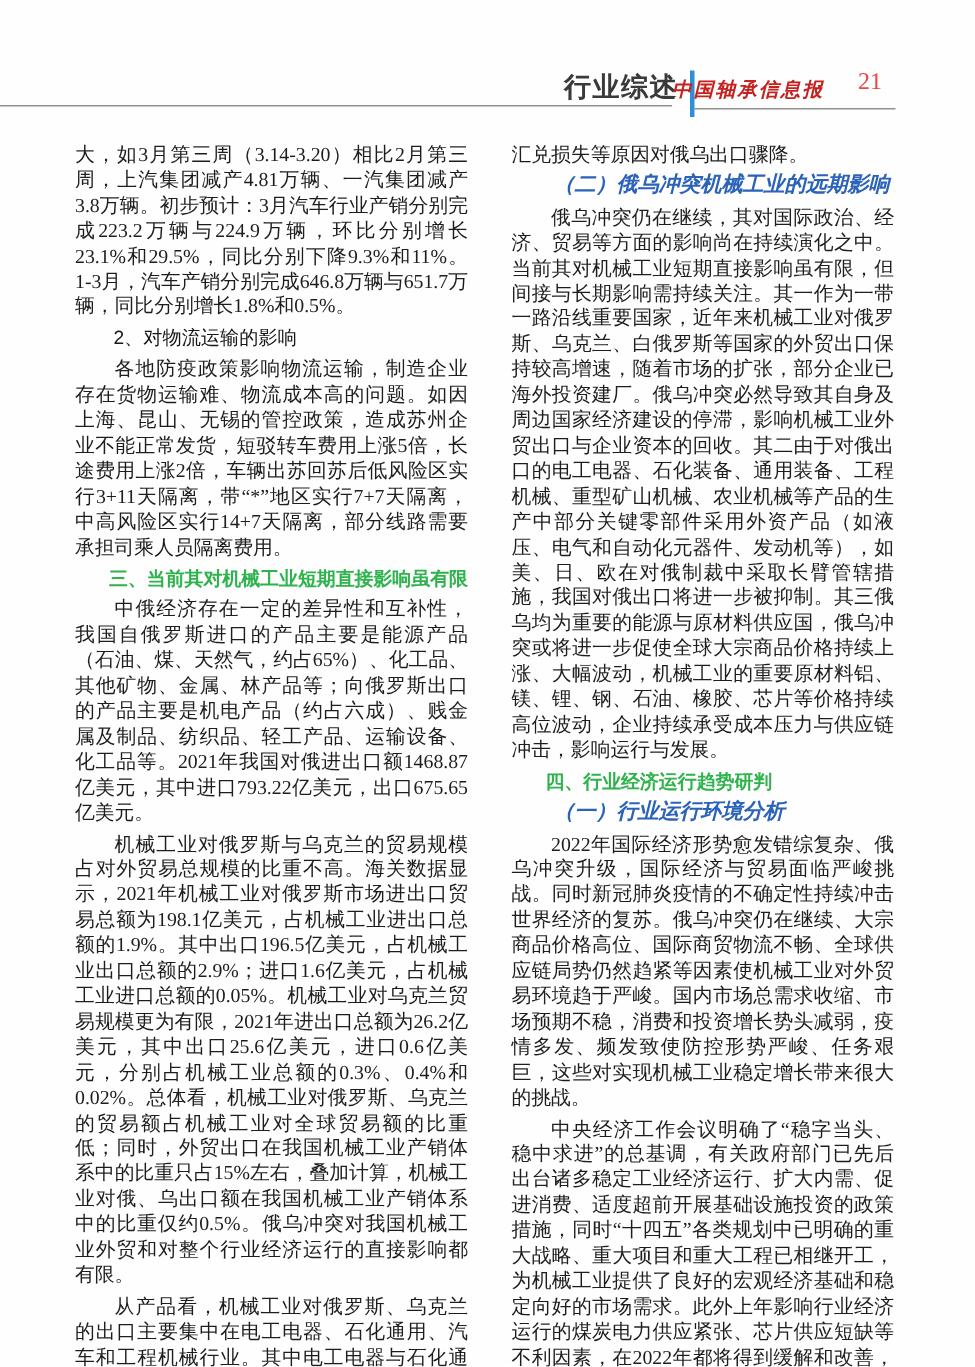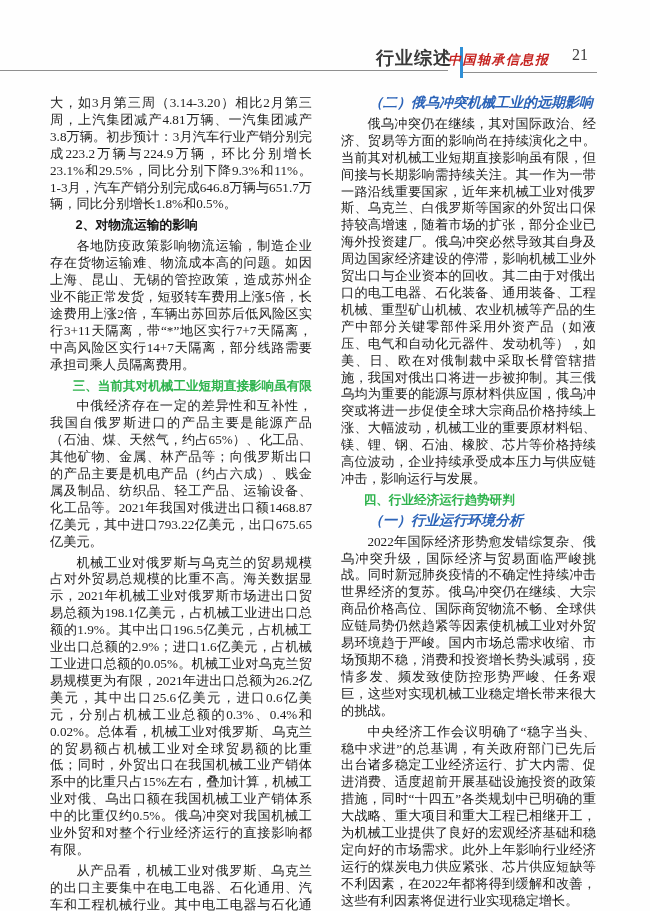--- a/index.html
+++ b/index.html
@@ -19,35 +19,35 @@
     position:absolute;left:376px;top:46px;
     font-family:"Liberation Sans", sans-serif;
     font-size:18px;font-weight:bold;color:#3a3a3a;letter-spacing:1px;
   }
   .blue-bar{position:absolute;left:460px;top:47px;width:3px;height:31px;background:var(--header-bar-blue,#2e8fd6);}
   .masthead{
     position:absolute;left:448px;top:51px;
     font-size:13px;font-weight:bold;font-style:italic;
     color:var(--masthead-red,#c5221f);letter-spacing:1.5px;
   }
-  .page-number{position:absolute;left:572px;top:46px;font-size:16px;color:#404040;}
+  .page-number{position:absolute;left:572px;top:46px;font-size:16px;color:#ef4444;}
 
   
   .col{
     position:absolute;top:91px;
     font-size:13.2px;line-height:16.9px;color:#1d1d1d;
     text-align:justify;text-justify:inter-ideograph;
   }
   .col-left{left:46px;width:270px;}
   .col-right{left:337px;width:263px;}
   .col p{margin:4px;padding:0;}
   .p-body{text-indent:0;}
   .p-para{text-indent:2em;}
   .h-bold{
-    text-indent:2em;font-weight:bold;white-space:nowrap;font-size:12.8px;
+    text-indent:2em;font-weight:normal;white-space:nowrap;font-size:12.8px;
     font-family:"Liberation Sans", sans-serif;color:#161616;
   }
   .h-green{
     text-indent:1.8em;font-weight:bold;white-space:nowrap;font-size:12.6px;
     font-family:"Liberation Sans", sans-serif;color:var(--accent-green,#2eb34d);
   }
   .h-blue{
     text-indent:2em;font-weight:bold;font-style:italic;white-space:nowrap;font-size:14px;
     color:var(--accent-blue,#2b63b8);
   }
@@ -70,20 +70,21 @@
     <p class="p-body">大，如3月第三周（3.14-3.20）相比2月第三周，上汽集团减产4.81万辆、一汽集团减产3.8万辆。初步预计：3月汽车行业产销分别完成223.2万辆与224.9万辆，环比分别增长23.1%和29.5%，同比分别下降9.3%和11%。1-3月，汽车产销分别完成646.8万辆与651.7万辆，同比分别增长1.8%和0.5%。</p>
     <p class="h-bold">2、对物流运输的影响</p>
     <p class="p-para">各地防疫政策影响物流运输，制造企业存在货物运输难、物流成本高的问题。如因上海、昆山、无锡的管控政策，造成苏州企业不能正常发货，短驳转车费用上涨5倍，长途费用上涨2倍，车辆出苏回苏后低风险区实行3+11天隔离，带“*”地区实行7+7天隔离，中高风险区实行14+7天隔离，部分线路需要承担司乘人员隔离费用。</p>
     <p class="h-green">三、当前其对机械工业短期直接影响虽有限</p>
     <p class="p-para">中俄经济存在一定的差异性和互补性，我国自俄罗斯进口的产品主要是能源产品（石油、煤、天然气，约占65%）、化工品、其他矿物、金属、林产品等；向俄罗斯出口的产品主要是机电产品（约占六成）、贱金属及制品、纺织品、轻工产品、运输设备、化工品等。2021年我国对俄进出口额1468.87亿美元，其中进口793.22亿美元，出口675.65亿美元。</p>
     <p class="p-para">机械工业对俄罗斯与乌克兰的贸易规模占对外贸易总规模的比重不高。海关数据显示，2021年机械工业对俄罗斯市场进出口贸易总额为198.1亿美元，占机械工业进出口总额的1.9%。其中出口196.5亿美元，占机械工业出口总额的2.9%；进口1.6亿美元，占机械工业进口总额的0.05%。机械工业对乌克兰贸易规模更为有限，2021年进出口总额为26.2亿美元，其中出口25.6亿美元，进口0.6亿美元，分别占机械工业总额的0.3%、0.4%和0.02%。总体看，机械工业对俄罗斯、乌克兰的贸易额占机械工业对全球贸易额的比重低；同时，外贸出口在我国机械工业产销体系中的比重只占15%左右，叠加计算，机械工业对俄、乌出口额在我国机械工业产销体系中的比重仅约0.5%。俄乌冲突对我国机械工业外贸和对整个行业经济运行的直接影响都有限。</p>
     <p class="p-para">从产品看，机械工业对俄罗斯、乌克兰的出口主要集中在电工电器、石化通用、汽车和工程机械行业。其中电工电器与石化通用行业出口产品主要以低压电器、零配件为主，汽车和工程机械行业出口产品有整机比例较高、增长速度快的特点。调查中企业反馈，俄乌冲突已影响工程机械已交付产品共计约20亿元的货款回收，2月底以来已暂停出口产品的发货；汽车企业因物流运输受阻，银行结算受阻和卢布、格里夫贬值导致子公司</p>
   </div>
 
   <div class="col col-right">
+    <p class="p-body">汇兑损失等原因对俄乌出口骤降。</p>
     <p class="h-blue">（二）俄乌冲突机械工业的远期影响</p>
     <p class="p-para">俄乌冲突仍在继续，其对国际政治、经济、贸易等方面的影响尚在持续演化之中。当前其对机械工业短期直接影响虽有限，但间接与长期影响需持续关注。其一作为一带一路沿线重要国家，近年来机械工业对俄罗斯、乌克兰、白俄罗斯等国家的外贸出口保持较高增速，随着市场的扩张，部分企业已海外投资建厂。俄乌冲突必然导致其自身及周边国家经济建设的停滞，影响机械工业外贸出口与企业资本的回收。其二由于对俄出口的电工电器、石化装备、通用装备、工程机械、重型矿山机械、农业机械等产品的生产中部分关键零部件采用外资产品（如液压、电气和自动化元器件、发动机等），如美、日、欧在对俄制裁中采取长臂管辖措施，我国对俄出口将进一步被抑制。其三俄乌均为重要的能源与原材料供应国，俄乌冲突或将进一步促使全球大宗商品价格持续上涨、大幅波动，机械工业的重要原材料铝、镁、锂、钢、石油、橡胶、芯片等价格持续高位波动，企业持续承受成本压力与供应链冲击，影响运行与发展。</p>
     <p class="h-green">四、行业经济运行趋势研判</p>
     <p class="h-blue">（一）行业运行环境分析</p>
     <p class="p-para">2022年国际经济形势愈发错综复杂、俄乌冲突升级，国际经济与贸易面临严峻挑战。同时新冠肺炎疫情的不确定性持续冲击世界经济的复苏。俄乌冲突仍在继续、大宗商品价格高位、国际商贸物流不畅、全球供应链局势仍然趋紧等因素使机械工业对外贸易环境趋于严峻。国内市场总需求收缩、市场预期不稳，消费和投资增长势头减弱，疫情多发、频发致使防控形势严峻、任务艰巨，这些对实现机械工业稳定增长带来很大的挑战。</p>
     <p class="p-para">中央经济工作会议明确了“稳字当头、稳中求进”的总基调，有关政府部门已先后出台诸多稳定工业经济运行、扩大内需、促进消费、适度超前开展基础设施投资的政策措施，同时“十四五”各类规划中已明确的重大战略、重大项目和重大工程已相继开工，为机械工业提供了良好的宏观经济基础和稳定向好的市场需求。此外上年影响行业经济运行的煤炭电力供应紧张、芯片供应短缺等不利因素，在2022年都将得到缓解和改善，这些有利因素将促进行业实现稳定增长。</p>
     <p class="h-blue">（二）主要分行业走势预判</p>
 
   </div>
 

